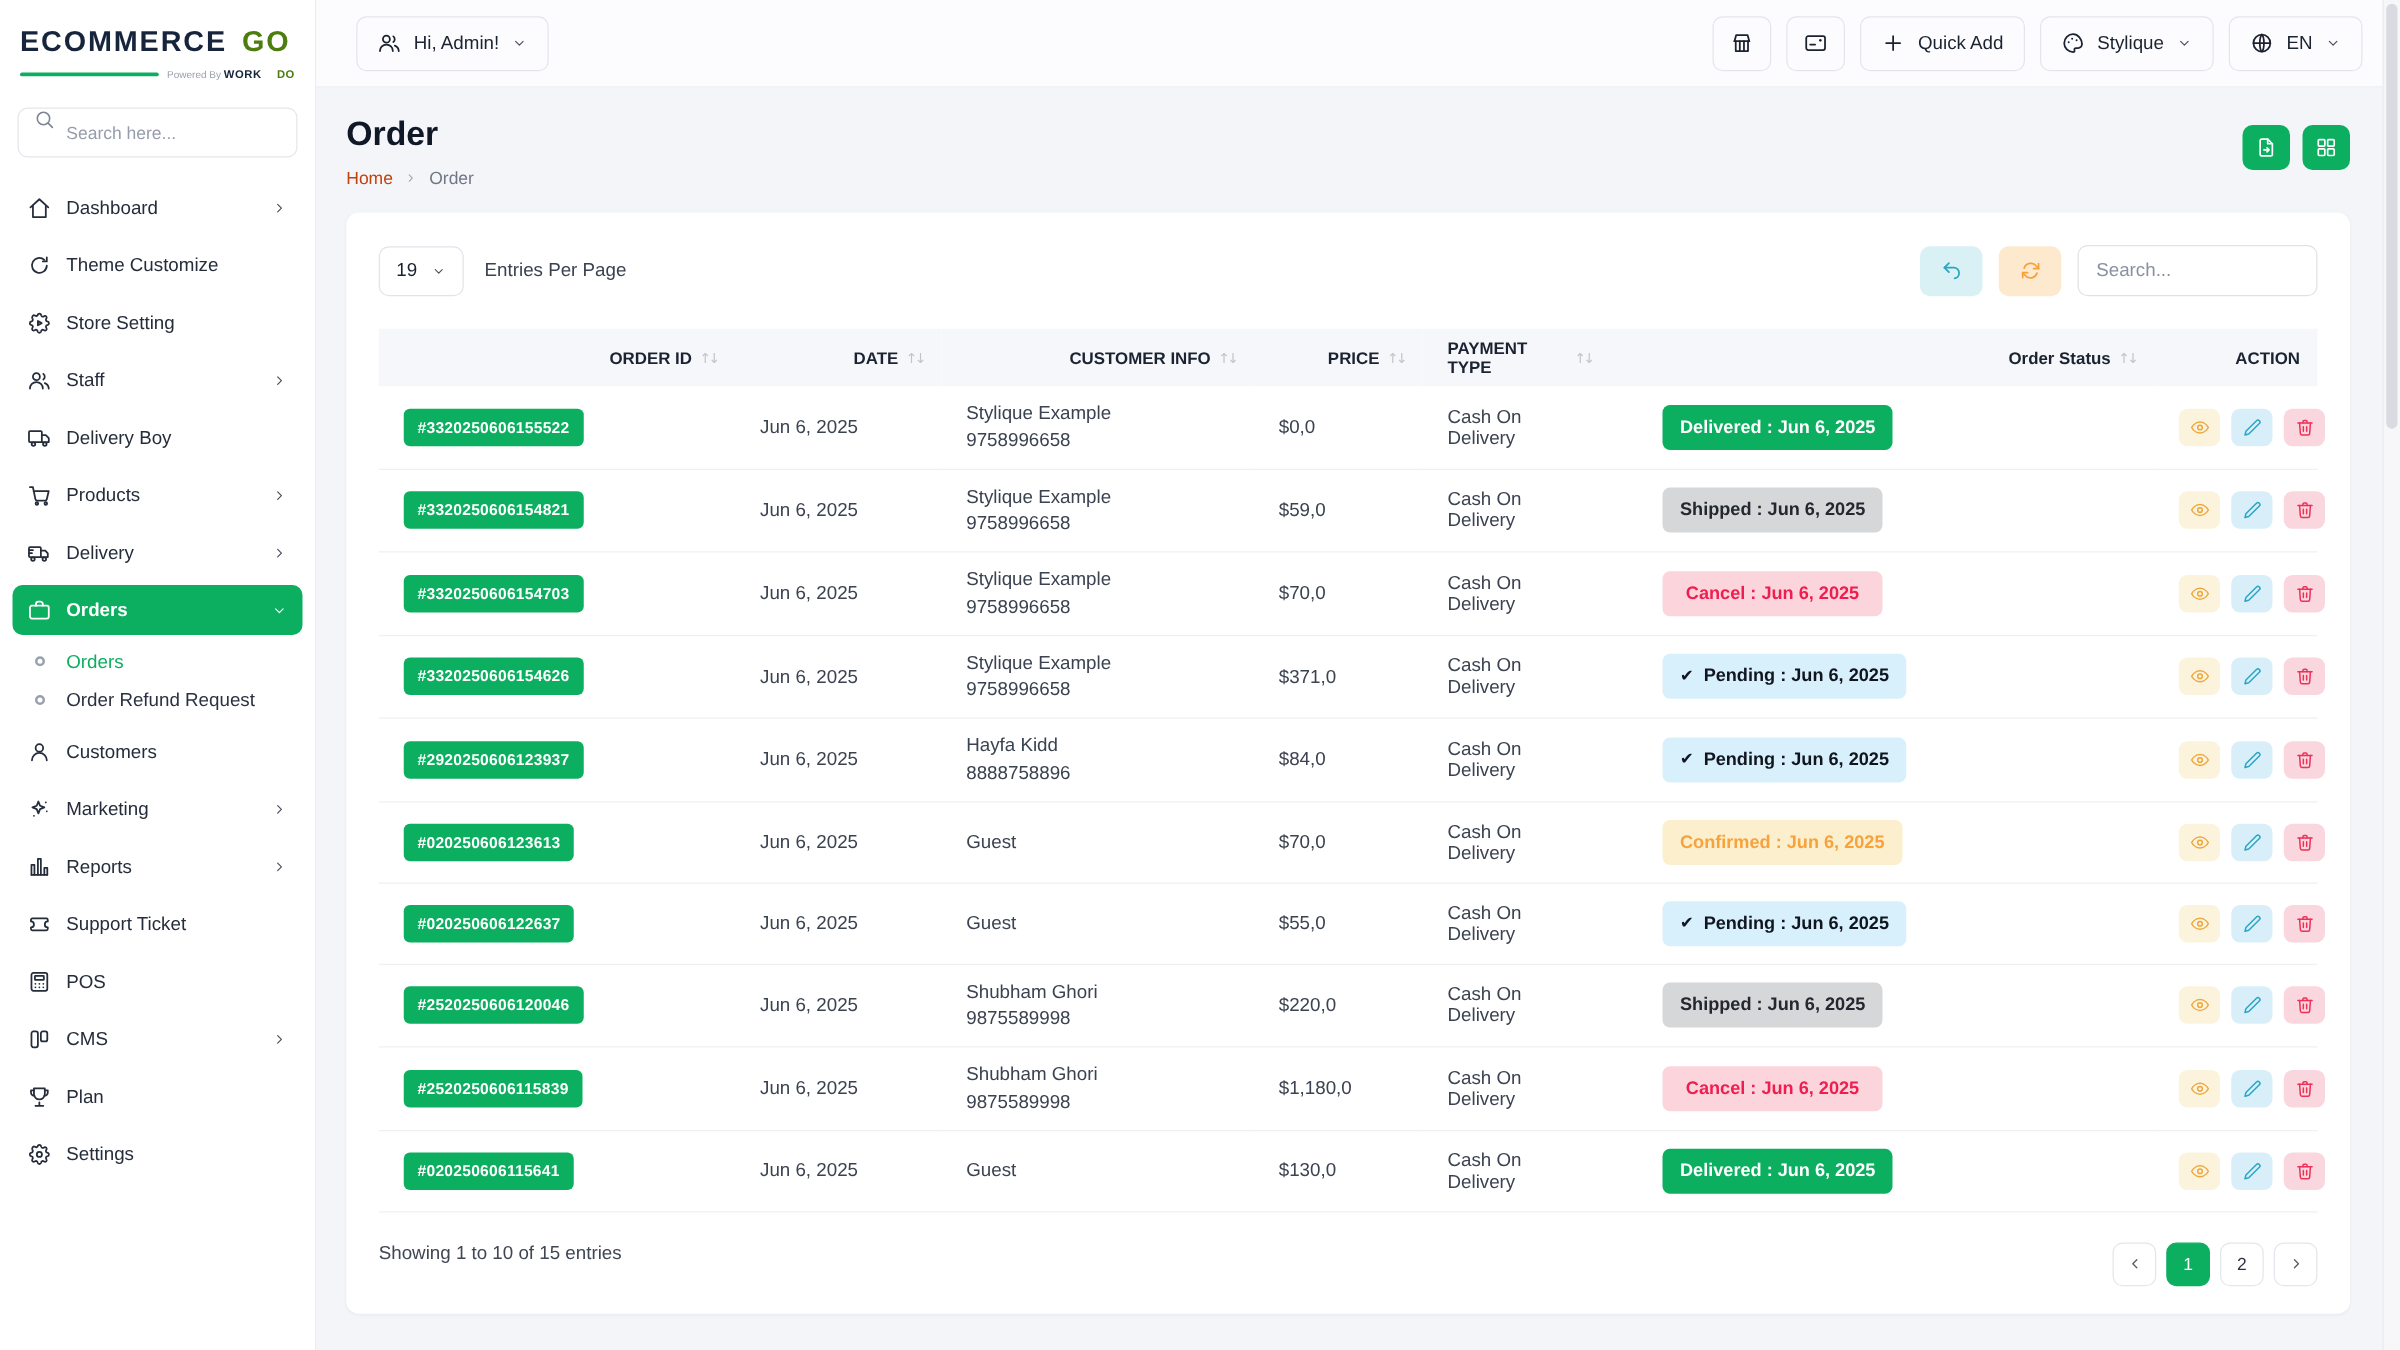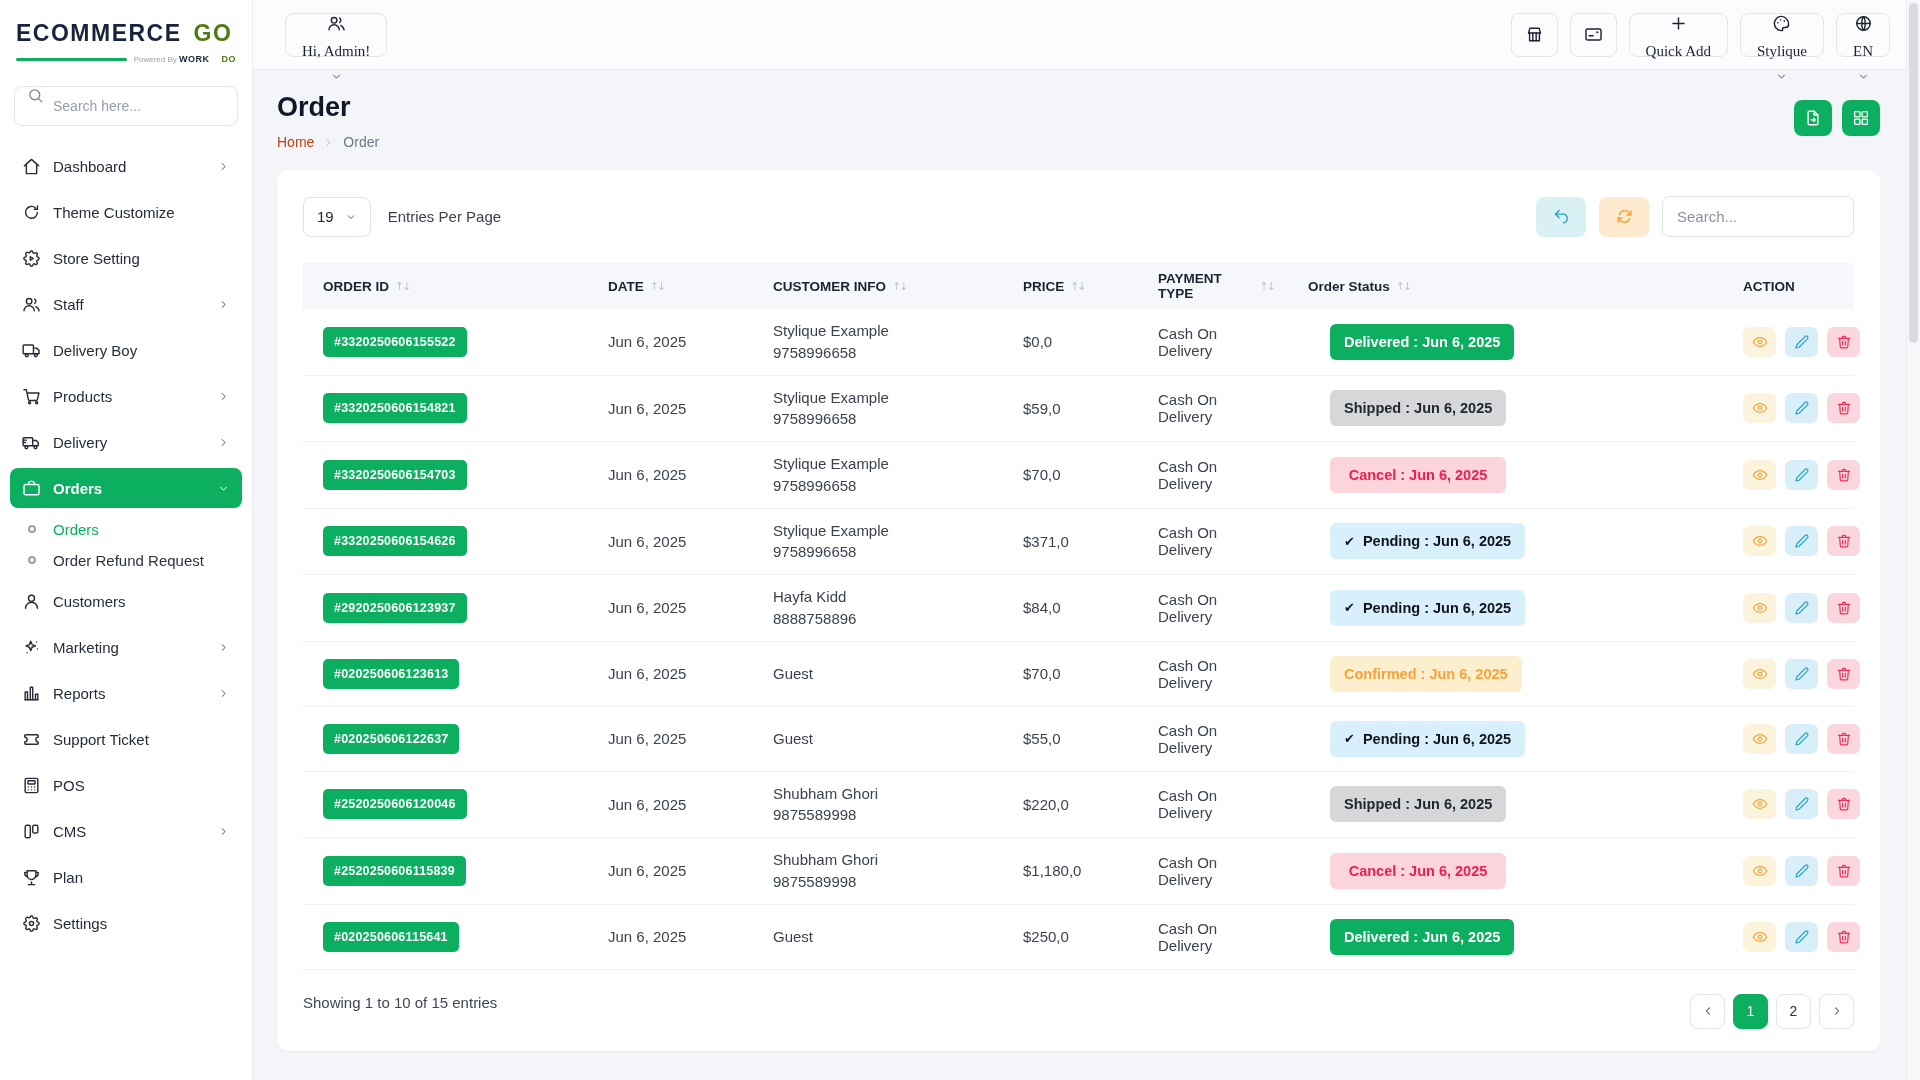--- a/index.html
+++ b/index.html
@@ -31,21 +31,21 @@
   
   .ic { display:inline-flex; width:19px; height:19px; flex:none; }
   .ic svg, .abtn svg, .gbtn svg, .soft-btn svg, .pgbtn svg { width:100%; height:100%; display:block; }
   .chev { width:13px; height:13px; color:#49505f; }
   .nav-item.active .chev { color:#fff; }
   .side-search .ic { width:17px; height:17px; }
 
   
   .main { flex:1; display:flex; flex-direction:column; position:relative; }
   .topbar { height:70px; background:#fcfcfe; border-bottom:1px solid #eceef2; display:flex; align-items:center; justify-content:space-between; padding:0 30px 0 32px; }
-  .btn { background:#fcfcfe; border:1px solid #e3e5eb; border-radius:8px; height:44px; display:inline-flex; align-items:center; gap:10px; padding:0 16px; font-size:15px; color:#1c2330; cursor:pointer; font-family:Liberation Serif, serif; white-space:nowrap;flex-direction:column; }
+  .btn { background:#fcfcfe; border:1px solid #e3e5eb; border-radius:8px; height:44px; display:inline-flex; align-items:center; gap:10px; padding:0 16px; font-size:15px; color:#1c2330; cursor:pointer; font-family:Liberation Sans, sans-serif; white-space:nowrap; }
   .btn.square { width:47px; padding:0; justify-content:center; }
   .topbar-right { display:flex; gap:12px; align-items:center; }
 
   
   .content { flex:1; padding:0 40px 0 24px; }
   .page-head { display:flex; justify-content:space-between; align-items:flex-start; padding:22px 0 20px; }
   h1 { font-size:27px; color:#101726; font-weight:700; }
   .crumbs { margin-top:11px; font-size:14px; display:flex; gap:9px; align-items:center; }
   .crumb-home { color:#c2410c; cursor:pointer; text-decoration:none; }
   .crumb-sep { width:11px; height:11px; color:#9aa1ae; display:inline-flex; }
@@ -65,21 +65,21 @@
   .soft-btn { width:50px; height:40px; border:none; border-radius:8px; display:flex; align-items:center; justify-content:center; cursor:pointer; }
   .soft-btn svg { width:19px; height:19px; }
   .soft-btn.teal { background:#d9f1f5; color:#28a6bd; }
   .soft-btn.orange { background:#fdeace; color:#f8a03c; }
   .table-search { width:192px; height:41px; border:1px solid #dfe2e8; border-radius:8px; padding:0 14px; font-size:15px; color:#333; font-family:inherit; outline:none; }
   .table-search::placeholder { color:#8a90a0; }
 
   
   table { width:100%; border-collapse:collapse; table-layout:fixed; }
   thead th { background:#f6f7fa; font-size:13.5px; font-weight:700; color:#1b2332; text-align:left; height:46px; padding:0 14px 0 20px; }
-  .th-in { display:flex; align-items:center; justify-content:flex-start; gap:6px; }
+  .th-in { display:flex; align-items:center; justify-content:flex-end; gap:6px; }
   .sort { color:#c0c4cd; font-size:11px; letter-spacing:-2px; font-weight:400; font-family:"DejaVu Sans",sans-serif; }
   tbody tr { border-bottom:1px solid #eef0f4; }
   tbody td { padding:11px 14px 11px 20px; font-size:15px; color:#3b4250; height:65px; vertical-align:middle; }
   .id-badge { display:inline-block; background:#0caf60; color:#fff; font-size:12.5px; font-weight:600; padding:8px 11px; border-radius:5px; letter-spacing:.2px; cursor:pointer; }
   .cust-name, .cust-phone { line-height:1.45; }
   .c-status { padding-left:42px; }
   .status-badge { display:inline-flex; align-items:center; justify-content:center; gap:8px; min-width:176px; padding:10px 14px; border-radius:6px; font-size:14.5px; font-weight:600; white-space:nowrap; }
   .status-delivered { background:#0caf60; color:#fff; }
   .status-shipped { background:#d6d7d9; color:#23272f; }
   .status-cancel { background:#fcd5dc; color:#f01e50; }
@@ -910,21 +910,21 @@
                       </span>
                     </button>
                   </span></td>
               </tr>
               <tr>
                 <td><span class="id-badge">#020250606115641</span></td>
                 <td class="c-date">Jun 6, 2025</td>
                 <td>
                   <div class="cust-name">Guest</div>
                 </td>
-                <td class="c-price">$250,0</td>
+                <td class="c-price">$130,0</td>
                 <td class="c-pay">Cash On Delivery</td>
                 <td class="c-status"><span class="status-badge status-delivered">
                     <span class="st">Delivered : Jun 6, 2025</span>
                   </span></td>
                 <td class="c-action"><span class="action-group">
                     <button class="abtn view">
                       <span>
                         <svg viewBox="0 0 24 24" fill="none" stroke="currentColor" stroke-width="1.8" stroke-linecap="round" stroke-linejoin="round">
                           <path d="M2 12s3.5-6.5 10-6.5S22 12 22 12s-3.5 6.5-10 6.5S2 12 2 12z"></path>
                           <circle cx="12" cy="12" r="2.8"></circle>

